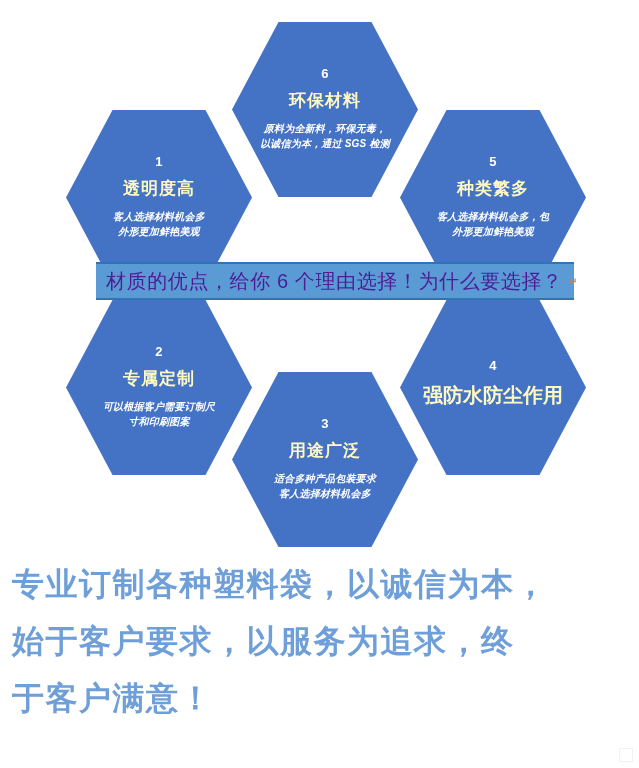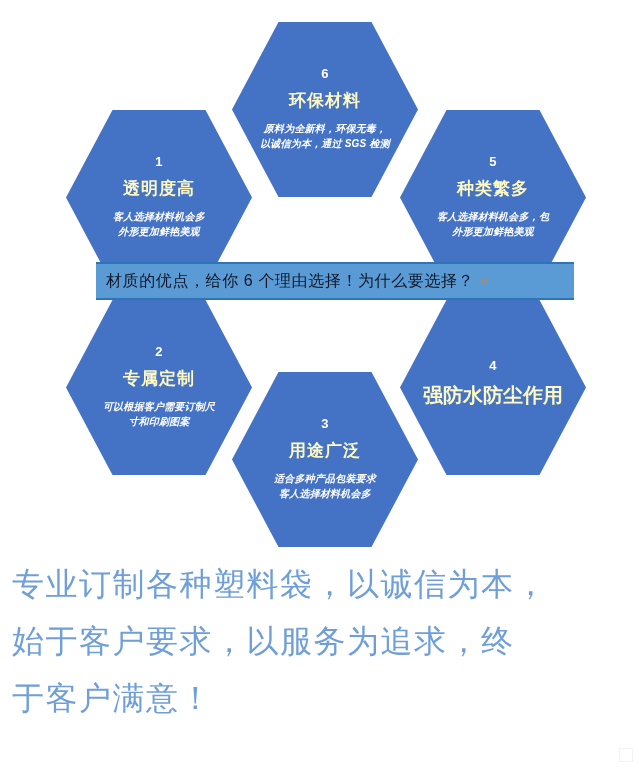--- a/index.html
+++ b/index.html
@@ -93,42 +93,43 @@
     height: 38px;
     background: #5B9BD5;
     border-top: 2px solid #2E75B6;
     border-bottom: 2px solid #2E75B6;
     box-sizing: border-box;
     display: flex;
     align-items: center;
     z-index: 20;
   }
   #banner-text {
-    color: #0f172a;
-    font-size: 16px;
+    color: #4c1d95;
+    font-size: 20px;
     line-height: 1;
     padding-left: 10px;
     letter-spacing: 0.6px;
     white-space: nowrap;
   }
   .pilcrow {
     color: #C8843C;
     font-size: 10px;
     margin-left: 6px;
     font-weight: bold;
   }
 
   
   #slogan {
     position: absolute;
     left: 0;
     top: 556px;
     width: 639px;
     padding: 0 12px;
     box-sizing: border-box;
+    font-weight: bold;
   }
   .slogan-line {
     color: #6F9FD8;
     font-family: "DejaVu Serif", "Liberation Serif", serif;
     font-size: 32px;
     line-height: 57px;
     letter-spacing: 1.5px;
     white-space: nowrap;
   }
 

